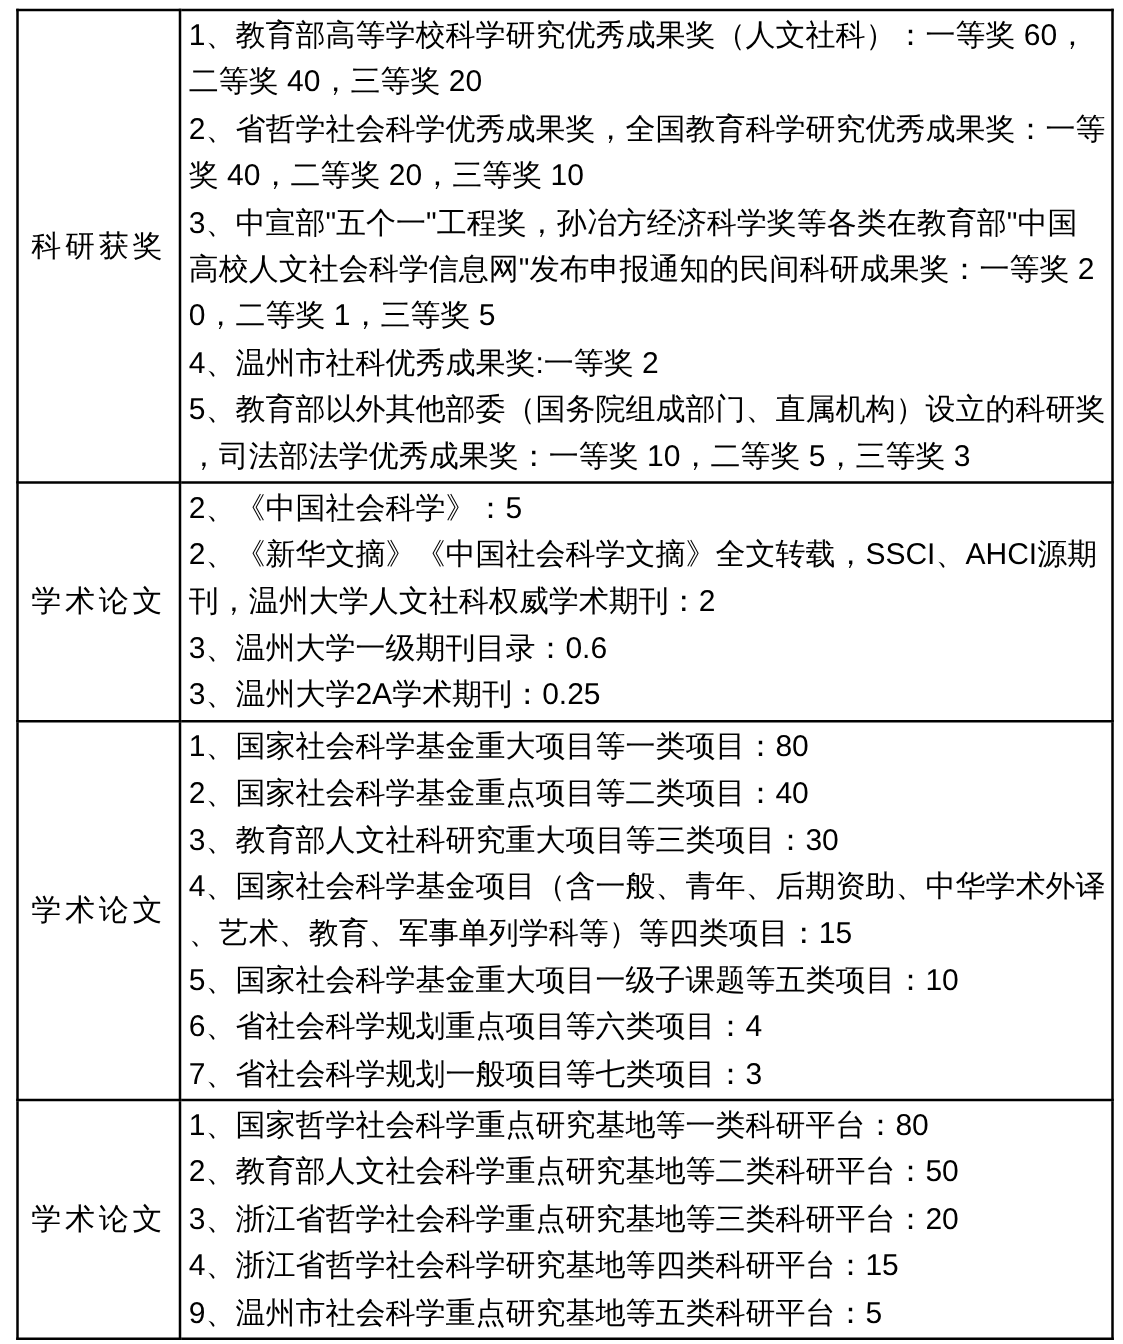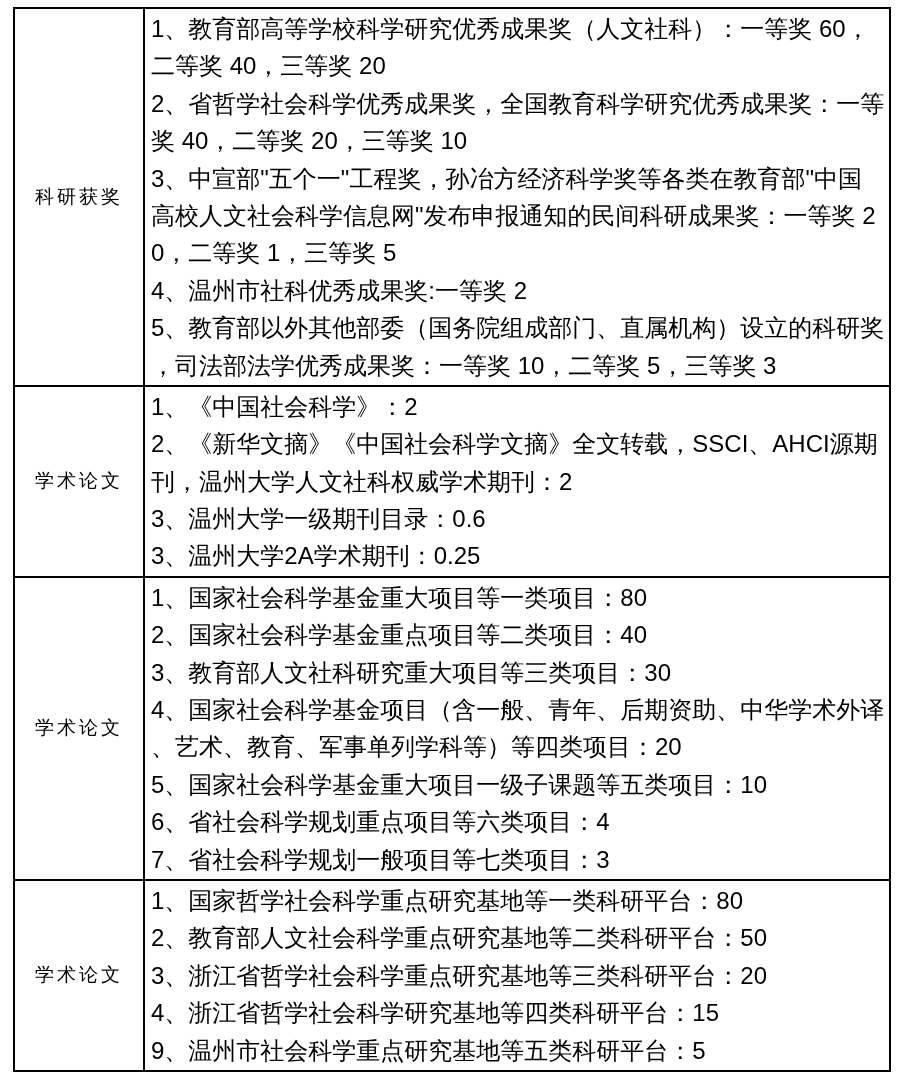--- a/index.html
+++ b/index.html
@@ -22,21 +22,21 @@
     border-collapse: collapse;
     table-layout: fixed;
   }
   table.score-table td {
     border: 2px solid #000000;
   }
   td.label-cell {
     width: 128px;
     text-align: center;
     vertical-align: middle;
-    font-size: 19px;
+    font-size: 24px;
     letter-spacing: 3px;
     padding: 0;
   }
   td.content-cell {
     width: 738px;
     vertical-align: top;
     padding: 1px 0 1px 6px;
     font-size: 24px;
   }
   .line {
@@ -66,37 +66,37 @@
         <div class="line">4、温州市社科优秀成果奖:一等奖 2</div>
         <div class="line">5、教育部以外其他部委（国务院组成部门、直属机构）设立的科研奖</div>
         <div class="line">，司法部法学优秀成果奖：一等奖 10，二等奖 5，三等奖 3</div>
       </td>
     </tr>
     <tr>
       <td class="label-cell">
         <span>学术论文</span>
       </td>
       <td class="content-cell">
-        <div class="line">1、《中国社会科学》：2</div>
+        <div class="line">2、《中国社会科学》：5</div>
         <div class="line">2、《新华文摘》《中国社会科学文摘》全文转载，SSCI、AHCI源期</div>
         <div class="line">刊，温州大学人文社科权威学术期刊：2</div>
         <div class="line">3、温州大学一级期刊目录：0.6</div>
         <div class="line">3、温州大学2A学术期刊：0.25</div>
       </td>
     </tr>
     <tr>
       <td class="label-cell">
         <span>学术论文</span>
       </td>
       <td class="content-cell">
         <div class="line">1、国家社会科学基金重大项目等一类项目：80</div>
         <div class="line">2、国家社会科学基金重点项目等二类项目：40</div>
         <div class="line">3、教育部人文社科研究重大项目等三类项目：30</div>
         <div class="line">4、国家社会科学基金项目（含一般、青年、后期资助、中华学术外译</div>
-        <div class="line">、艺术、教育、军事单列学科等）等四类项目：20</div>
+        <div class="line">、艺术、教育、军事单列学科等）等四类项目：15</div>
         <div class="line">5、国家社会科学基金重大项目一级子课题等五类项目：10</div>
         <div class="line">6、省社会科学规划重点项目等六类项目：4</div>
         <div class="line">7、省社会科学规划一般项目等七类项目：3</div>
       </td>
     </tr>
     <tr>
       <td class="label-cell">
         <span>学术论文</span>
       </td>
       <td class="content-cell">

